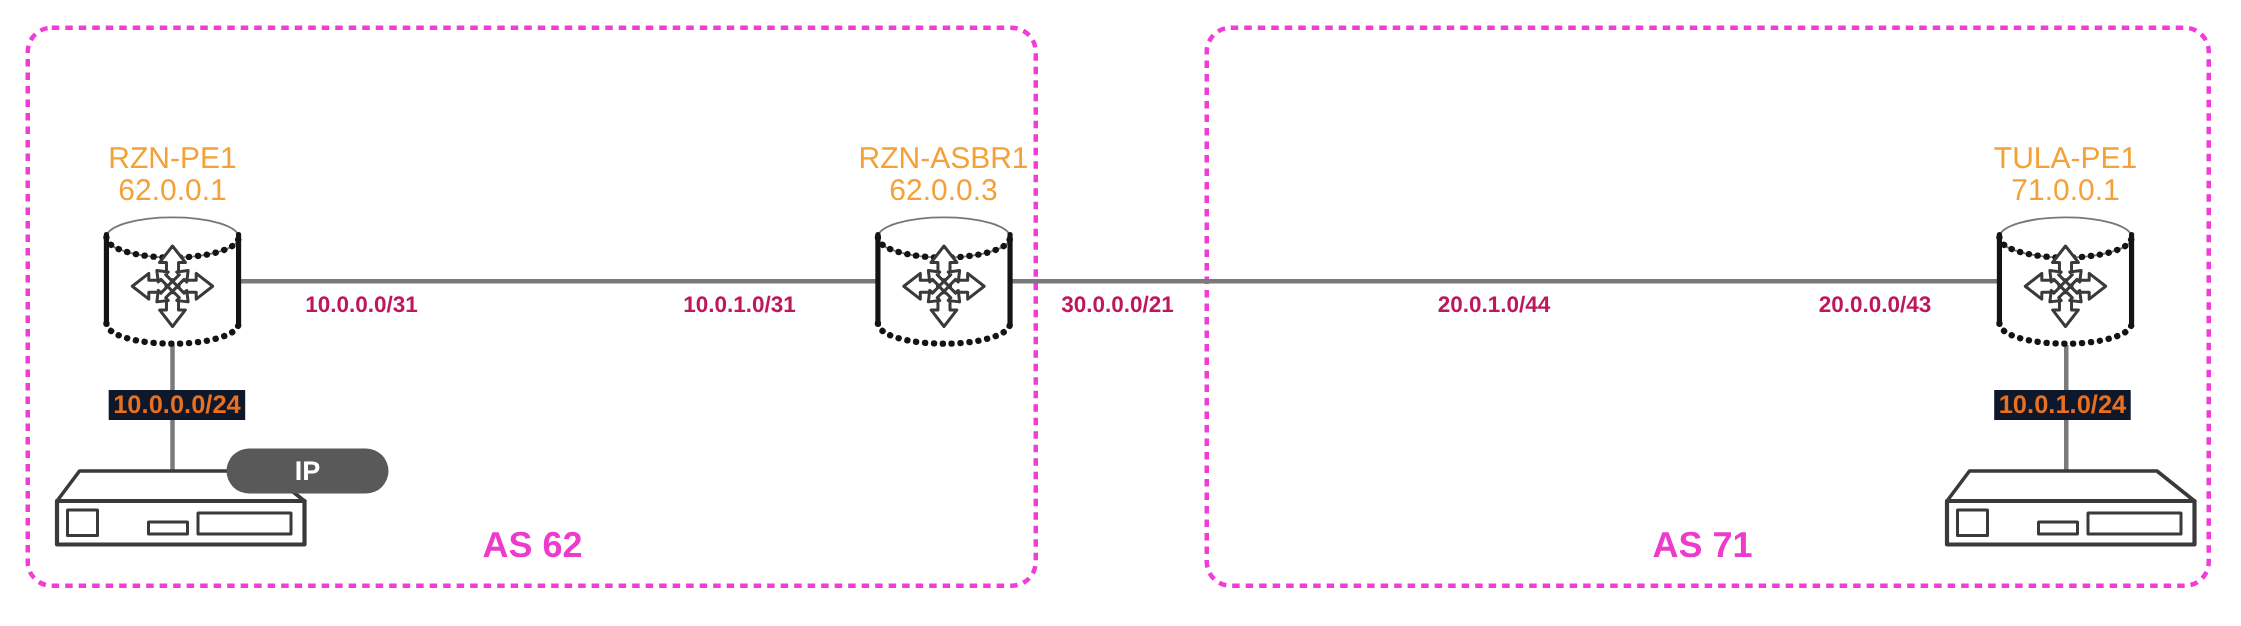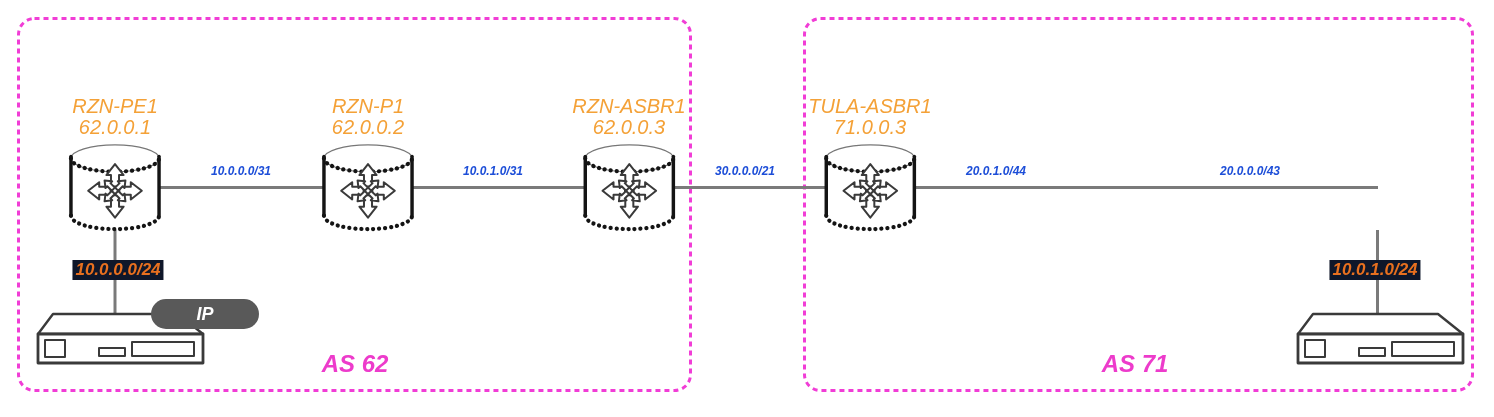--- a/index.html
+++ b/index.html
@@ -2,46 +2,45 @@
 <html><head>
 <meta charset="utf-8">
 <style>
   html,body{margin:0;padding:0;background:#fff;}
   .canvas{
     position:relative;
     width:1494px;height:417px;
     background:#fff;
     font-family:"Liberation Sans", sans-serif;
     overflow:hidden;
-    font-style:italic;
   }
   .bg{position:absolute;left:0;top:0;z-index:1;}
   .as-rect{
     fill:none;
     stroke:#F13DD6;
     stroke-width:3;
     stroke-dasharray:5 4;
   }
   .link-line{stroke:#7a7a7a;stroke-width:3;}
   .node{
     position:absolute;top:96px;z-index:3;
     transform:translateX(-50%);
     display:flex;flex-direction:column;align-items:center;
   }
   .rname,.rip{
     font-size:20px;line-height:21px;
     color:#F4A137;white-space:nowrap;text-align:center;
   }
   .ricon{width:96px;height:90px;margin-top:4px;display:block;}
   .link-label{
-    position:absolute;top:161px;z-index:3;
+    position:absolute;top:193px;z-index:3;
     transform:translateX(-50%);
     background:#fff;padding:0 3px;
-    font-size:12px;font-weight:bold;line-height:21px;
-    color:#1d4ed8;white-space:nowrap;
+    font-size:15px;font-weight:bold;line-height:21px;
+    color:#be185d;white-space:nowrap;
   }
   .access-label{
     position:absolute;top:260px;z-index:3;
     transform:translateX(-50%);
     background:#0f172a;padding:0 3px;
     font-size:17px;font-weight:bold;line-height:20px;
     color:#E8701F;white-space:nowrap;
   }
   .host{position:absolute;z-index:3;width:170px;height:56px;}
   .ip-badge{
@@ -102,38 +101,31 @@
     <line class="link-line" x1="1377.5" y1="230" x2="1377.5" y2="322"></line>
   </svg>
 
   <div class="node" style="left:115px">
     <div class="rname">RZN-PE1</div>
     <div class="rip">62.0.0.1</div>
     <svg class="ricon" viewBox="0 0 100 94">
         <use href="#router-glyph"></use>
       </svg>
   </div>
-  <div class="node" style="left:368px">
-    <div class="rname">RZN-P1</div>
-    <div class="rip">62.0.0.2</div>
-    <svg class="ricon" viewBox="0 0 100 94">
-        <use href="#router-glyph"></use>
-      </svg>
-  </div>
   <div class="node" style="left:629px">
     <div class="rname">RZN-ASBR1</div>
     <div class="rip">62.0.0.3</div>
     <svg class="ricon" viewBox="0 0 100 94">
         <use href="#router-glyph"></use>
       </svg>
   </div>
 
-  <div class="node" style="left:870px">
-    <div class="rname">TULA-ASBR1</div>
-    <div class="rip">71.0.0.3</div>
+  <div class="node" style="left:1377px">
+    <div class="rname">TULA-PE1</div>
+    <div class="rip">71.0.0.1</div>
     <svg class="ricon" viewBox="0 0 100 94">
         <use href="#router-glyph"></use>
       </svg>
   </div>
 
   <div class="link-label" style="left:241px">10.0.0.0/31</div>
   <div class="link-label" style="left:493px">10.0.1.0/31</div>
   <div class="link-label" style="left:745px">30.0.0.0/21</div>
   <div class="link-label" style="left:996px">20.0.1.0/44</div>
   <div class="link-label" style="left:1250px">20.0.0.0/43</div>

